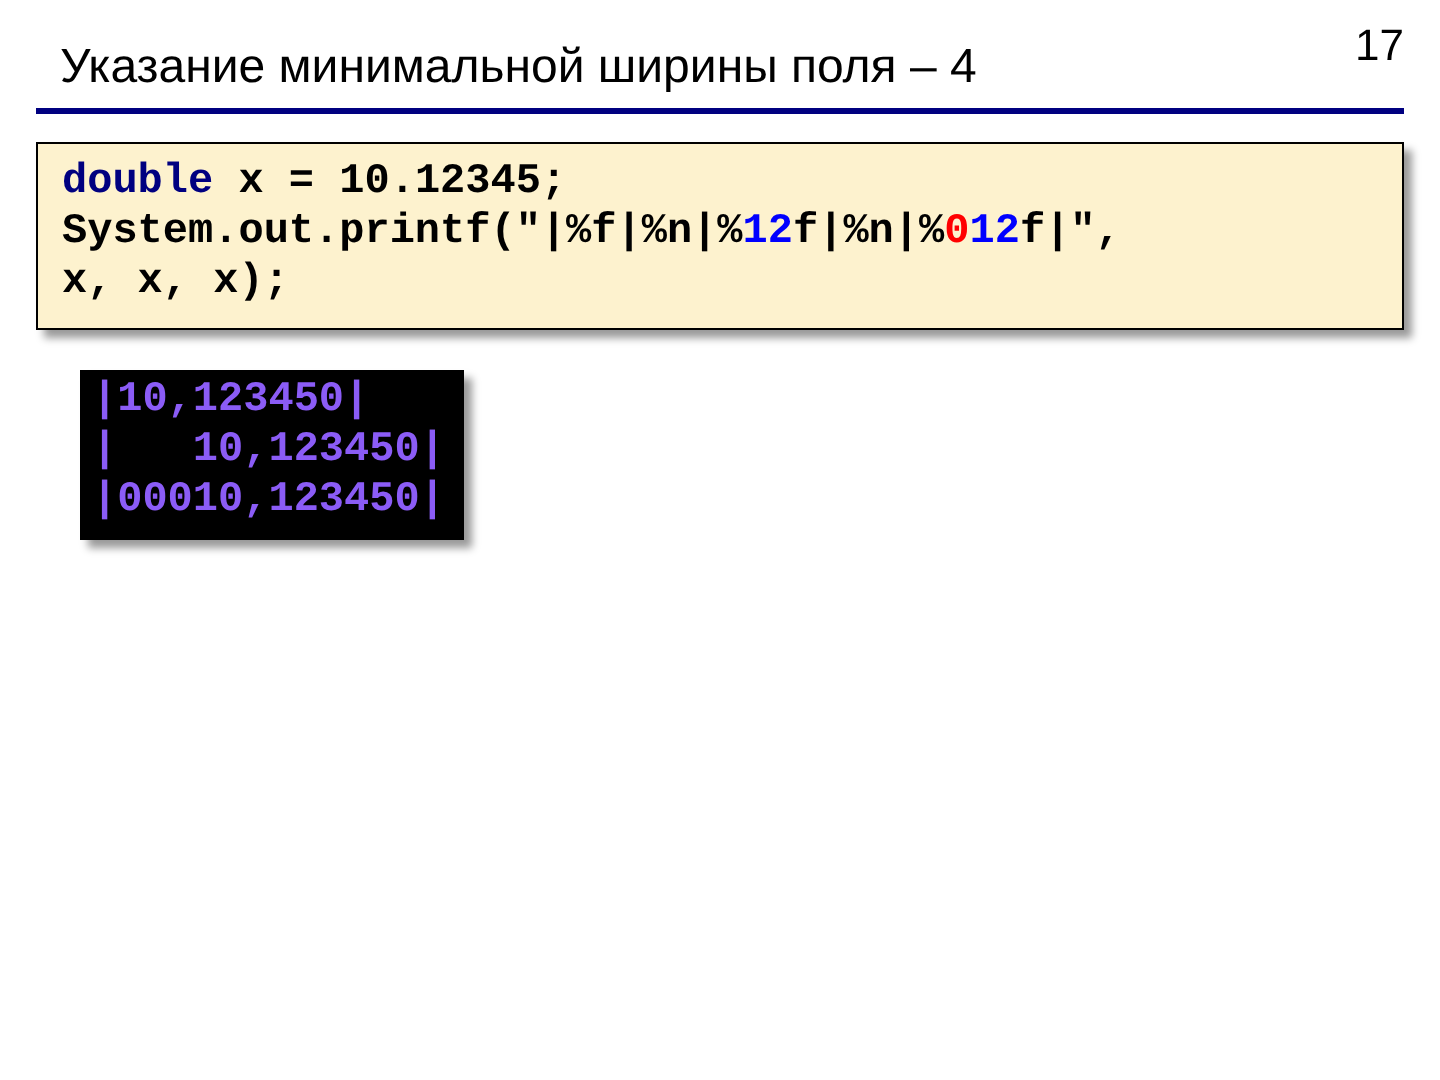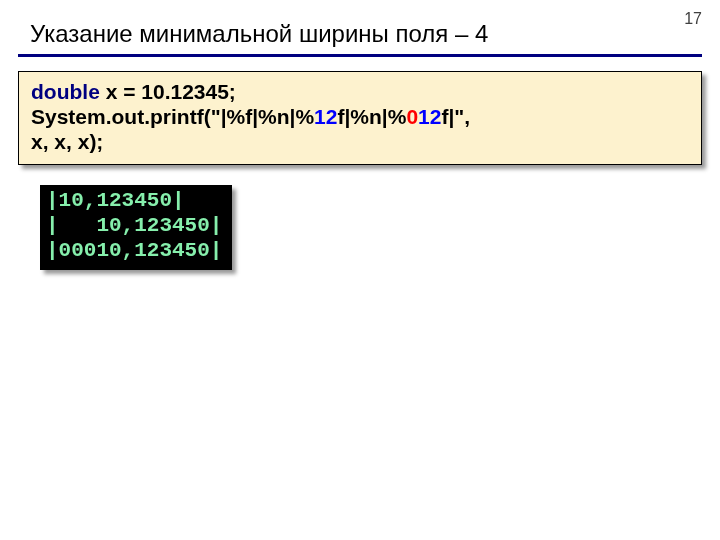--- a/index.html
+++ b/index.html
@@ -8,55 +8,55 @@
     height: 540px;
     background: #ffffff;
     font-family: Arial, sans-serif;
     position: relative;
     overflow: hidden;
   }
   .page-number {
     position: absolute;
     top: 10px;
     right: 18px;
-    font-size: 16px;
-    color: #404040;
+    font-size: 22px;
+    color: #000000;
     font-family: Arial, sans-serif;
   }
   .title {
     font-size: 24px;
     font-weight: normal;
     color: #000;
     padding: 20px 0 6px 30px;
   }
   .title-rule {
     height: 3px;
     background: #000080;
     margin: 0 18px 14px 18px;
   }
   .code-box {
     margin: 0 18px 0 18px;
     background: #fdf2ce;
     border: 1.5px solid #000;
     box-shadow: 4px 4px 4px rgba(0,0,0,0.4);
     padding: 8px 12px 10px 12px;
-    font-family: Liberation Sans, sans-serif;
+    font-family: Liberation Mono, monospace;
     font-size: 21px;
     font-weight: bold;
     line-height: 1.18;
     white-space: pre;
     color: #000;
   }
   .kw { color: #000080; }
   .num-blue { color: #0000ff; }
   .num-red { color: #ff0000; }
   .output-box {
     margin: 20px 0 0 40px;
     background: #000000;
-    color: #86efac;
+    color: #8b5cf6;
     font-family: "Courier New", monospace;
     font-size: 21px;
     font-weight: bold;
     line-height: 1.18;
     white-space: pre;
     padding: 4px 10px 6px 6px;
     display: inline-block;
     box-shadow: 4px 4px 4px rgba(0,0,0,0.4);
   }
 </style>

